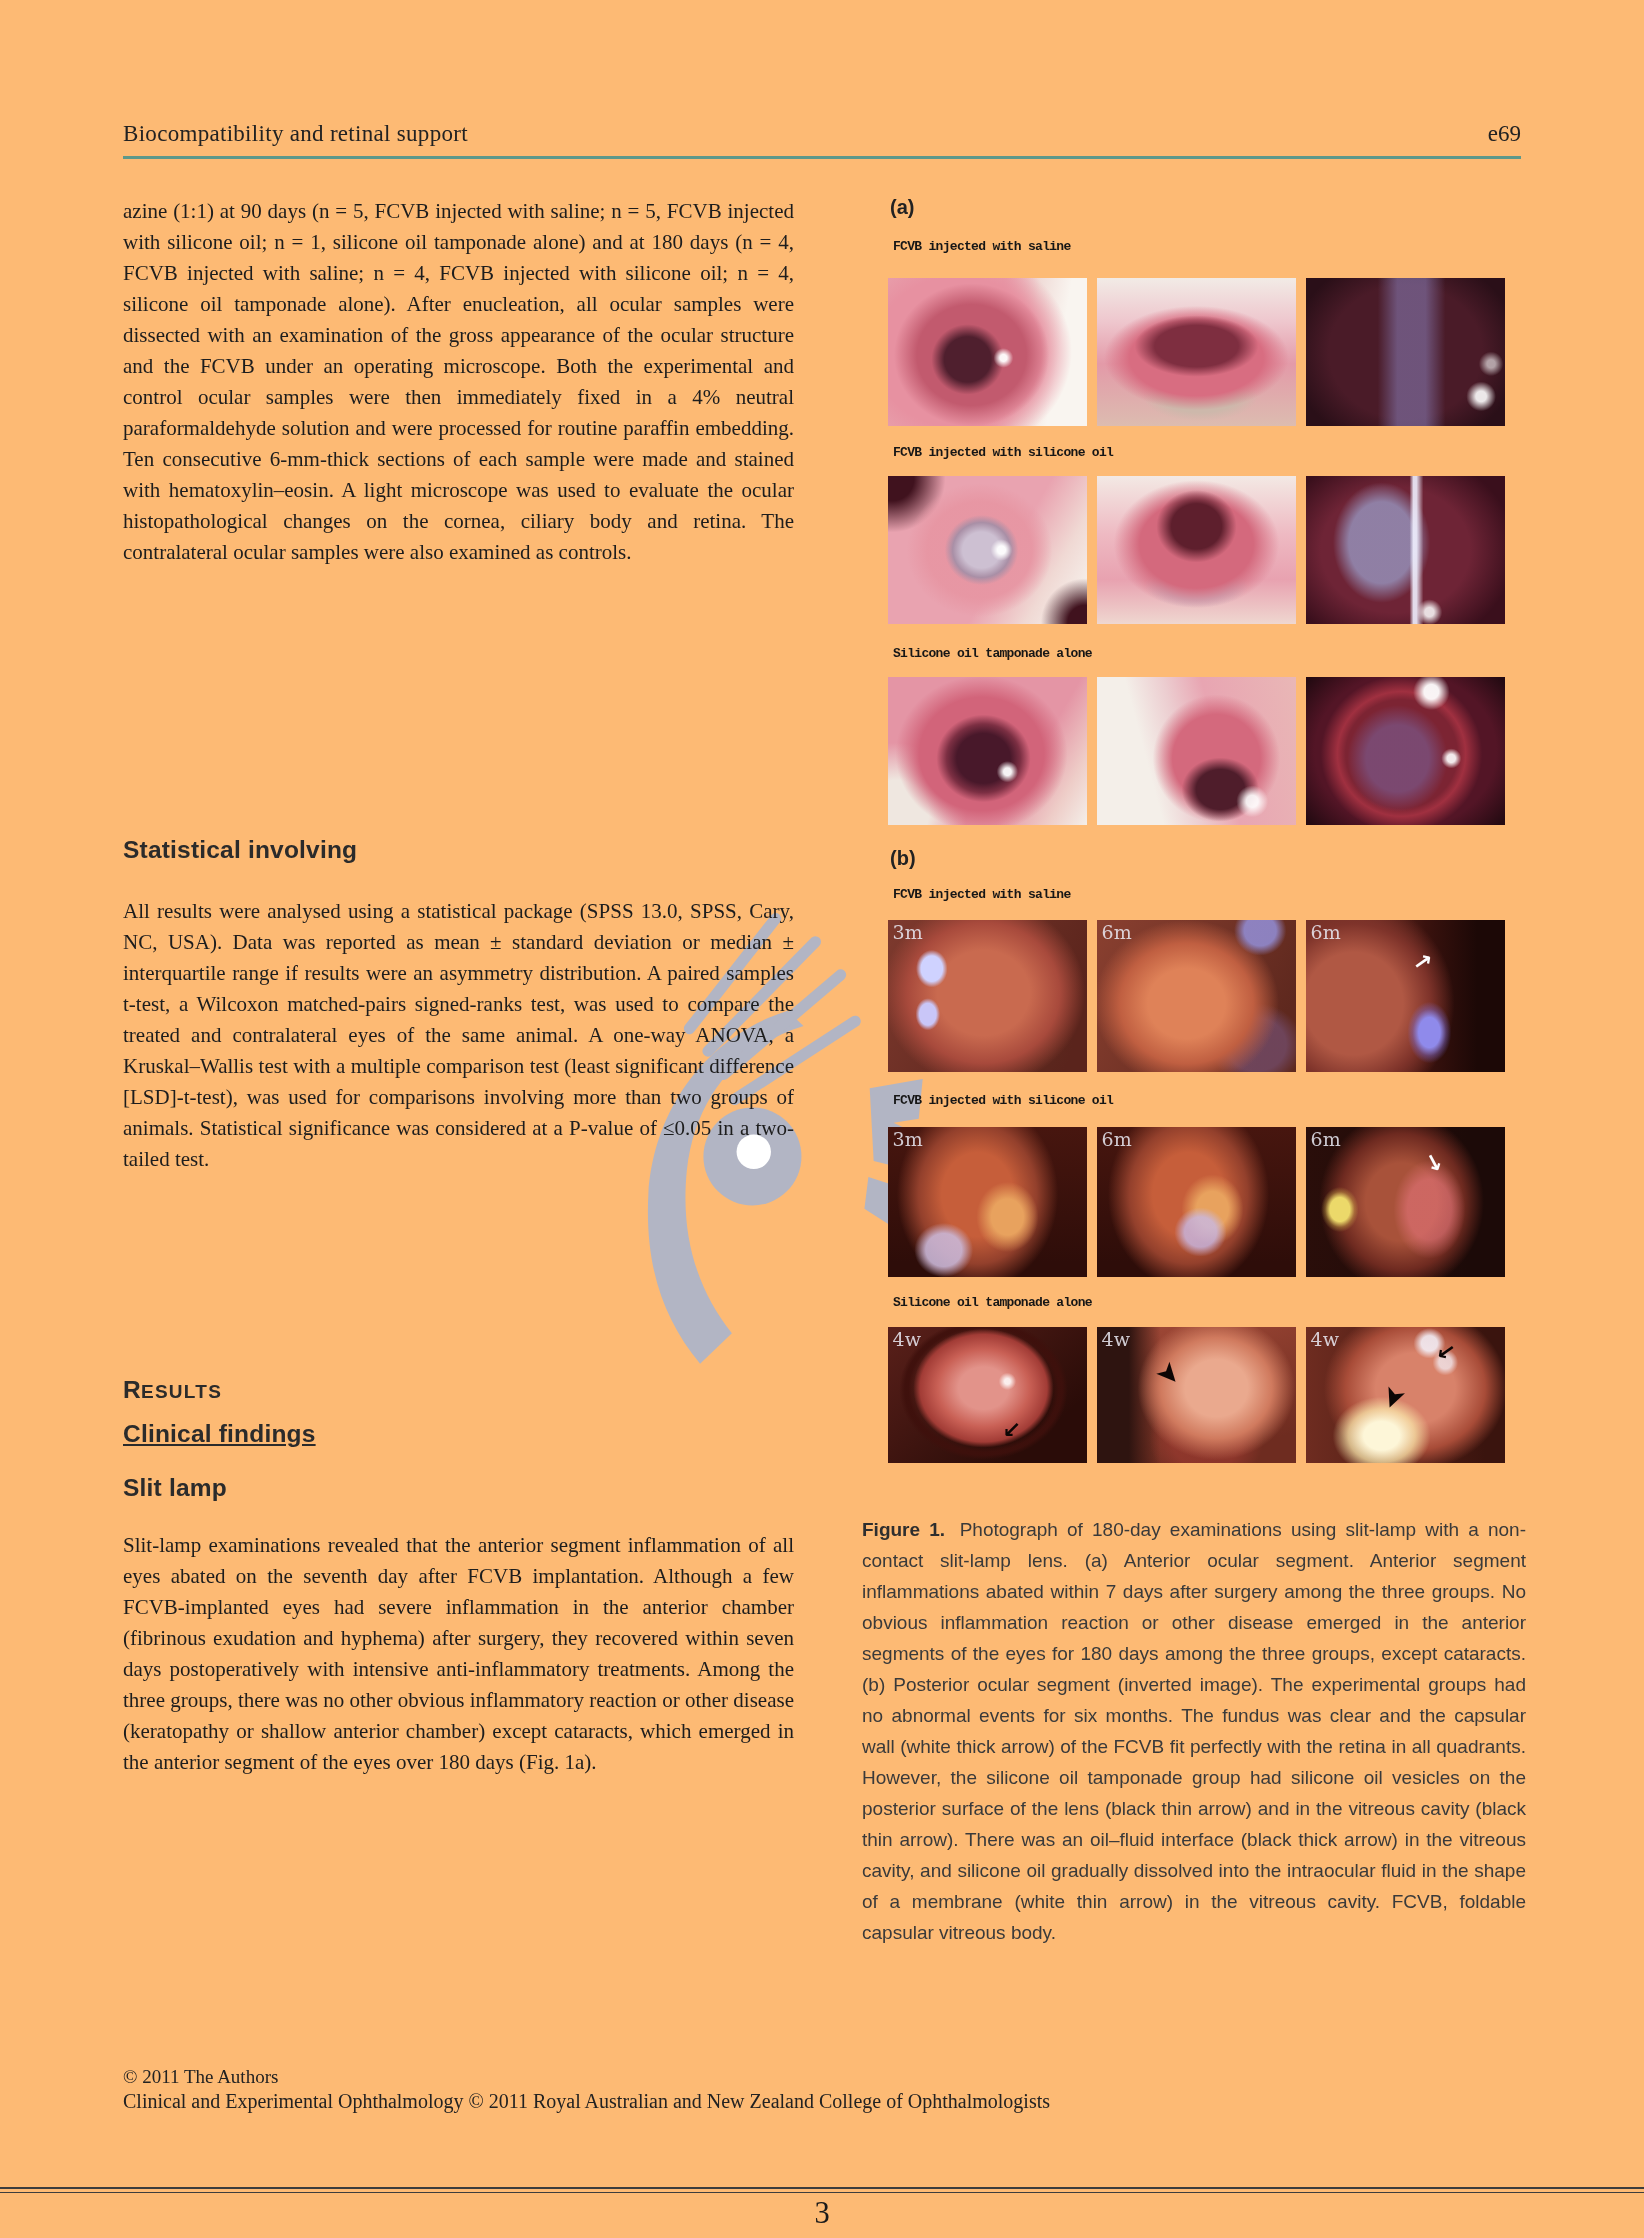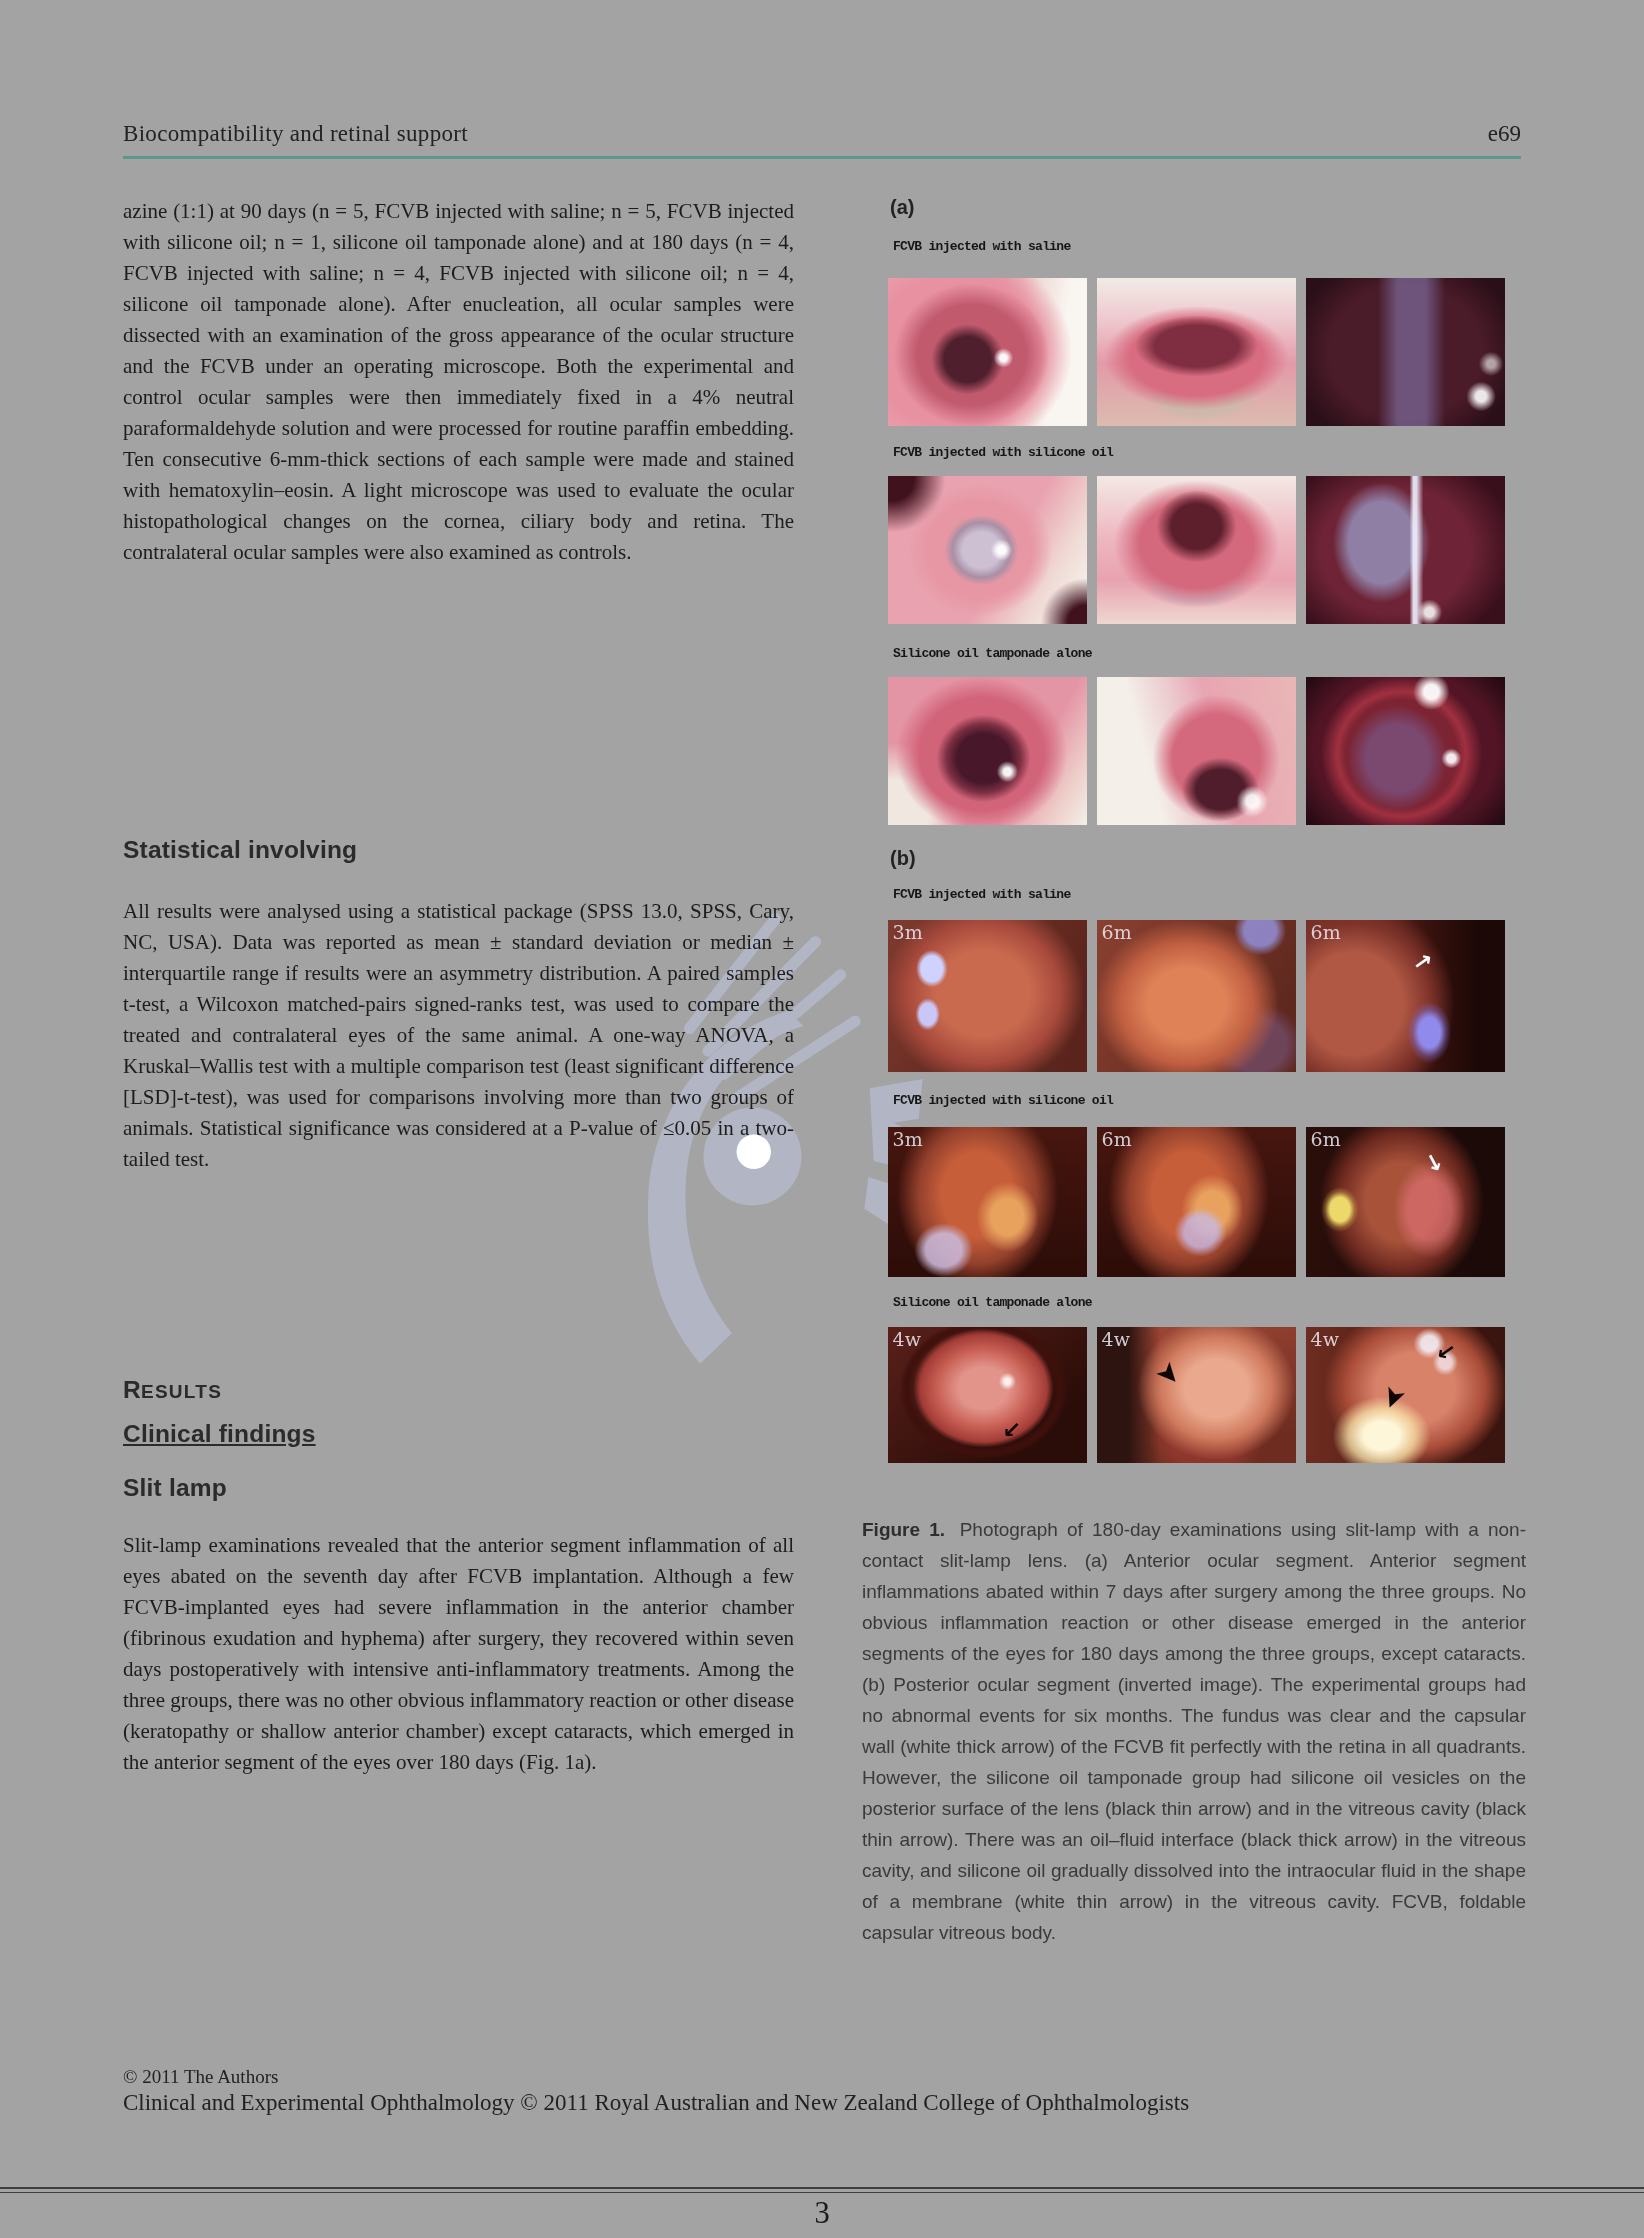--- a/index.html
+++ b/index.html
@@ -1,16 +1,16 @@
 <!DOCTYPE html>
 <html style="font-size:10.6px"><head>
 <meta charset="utf-8">
 <style>
   html,body{margin:0;padding:0;background:#ffffff;}
-  .page{position:relative;width:1644px;height:2239px;background:#a3a3a3;overflow:hidden;
+  .page{position:relative;width:1644px;height:2239px;background:#fdba74;overflow:hidden;
         font-family:"Liberation Serif", serif;color:#1d1d1d;}
 
   
   .watermark{position:absolute;left:464px;top:855px;width:504px;height:530px;z-index:1;}
   .layer{position:absolute;inset:0;z-index:2;}
 
   
   .running-head{position:absolute;left:123px;top:121px;font-size:23px;letter-spacing:0.3px;color:#222;}
   .folio{position:absolute;right:123px;top:121px;font-size:23px;color:#222;}
   .head-rule{position:absolute;left:123px;right:123px;top:156px;height:2.7px;background:#5d988a;}
@@ -164,21 +164,21 @@
     #3a140e;}
 
   
   .caption{position:absolute;left:862px;top:1514px;width:664px;
            font-family:"Liberation Sans", sans-serif;font-size:19px;line-height:31px;
            text-align:justify;color:#3a3a3a;}
   .caption .lead{font-weight:bold;color:#2e2e2e;margin-right:14.6px;}
 
   
   .foot1{position:absolute;left:123px;top:2066px;font-size:19px;color:#222;}
-  .foot2{position:absolute;left:123px;top:2090px;font-size:23px;color:#222;}
+  .foot2{position:absolute;left:123px;top:2090px;font-size:20px;color:#222;}
   .bottom-rule{position:absolute;left:0;right:0;top:2187px;height:3.3px;
                border-top:2.7px solid #3d3d3d;border-bottom:0.7px solid #3d3d3d;}
   .page-number{position:absolute;left:0;right:0;top:2196px;text-align:center;
                font-size:30.5px;color:#1a1a1a;}
 </style>
 </head>
 <body>
 
 <div class="page">
 

